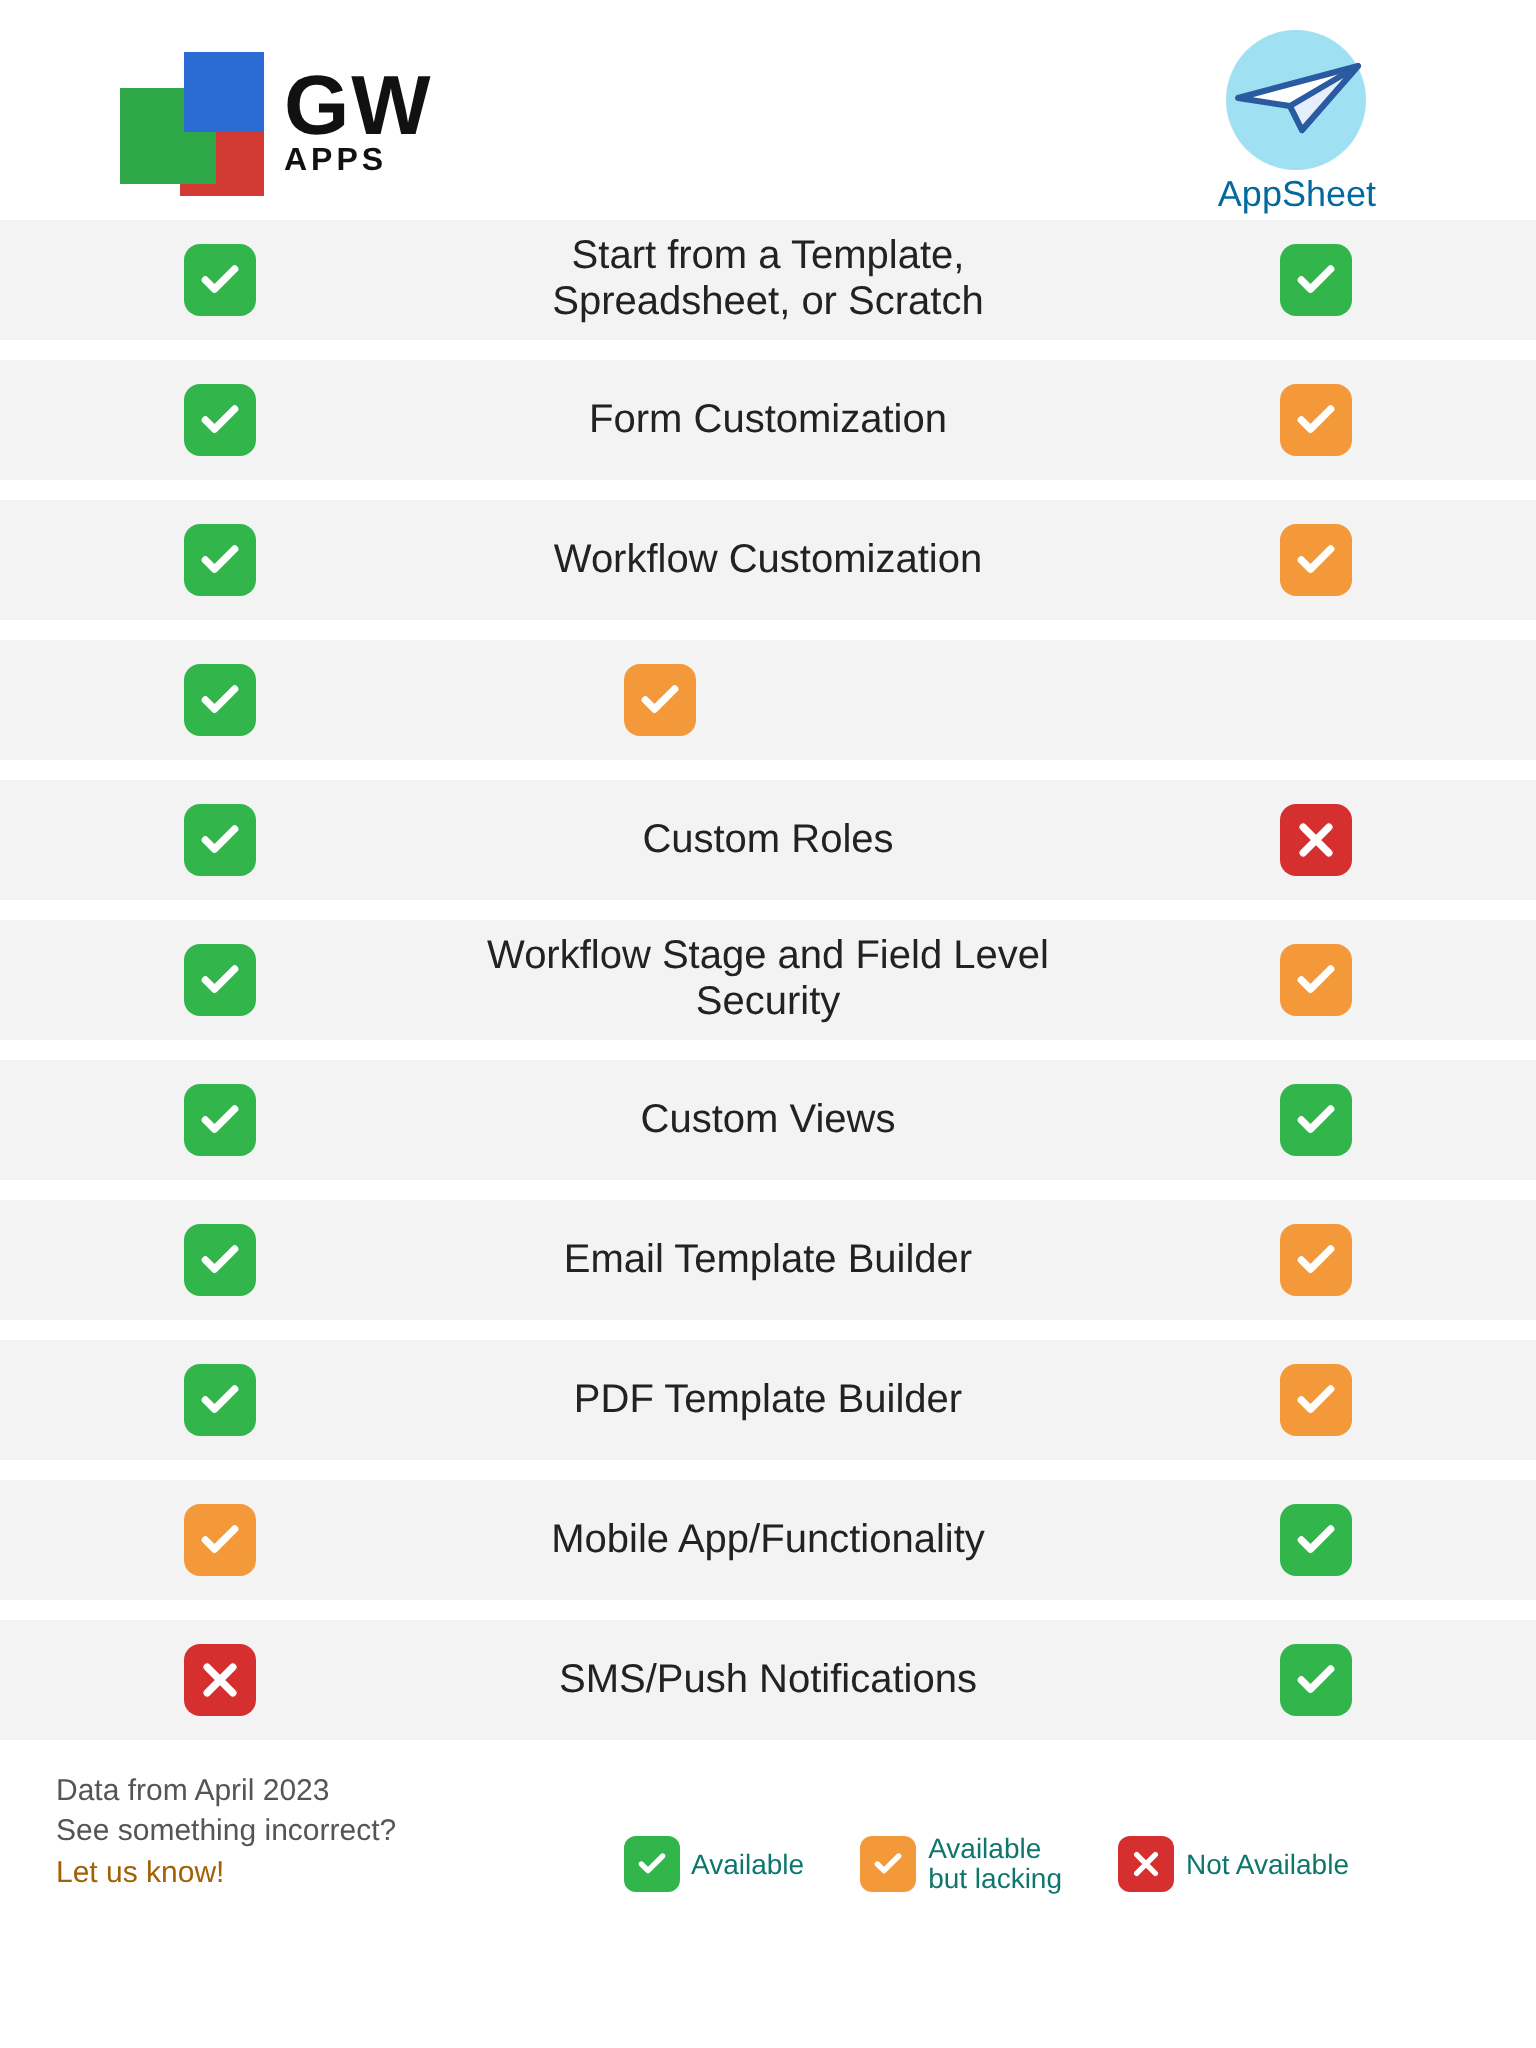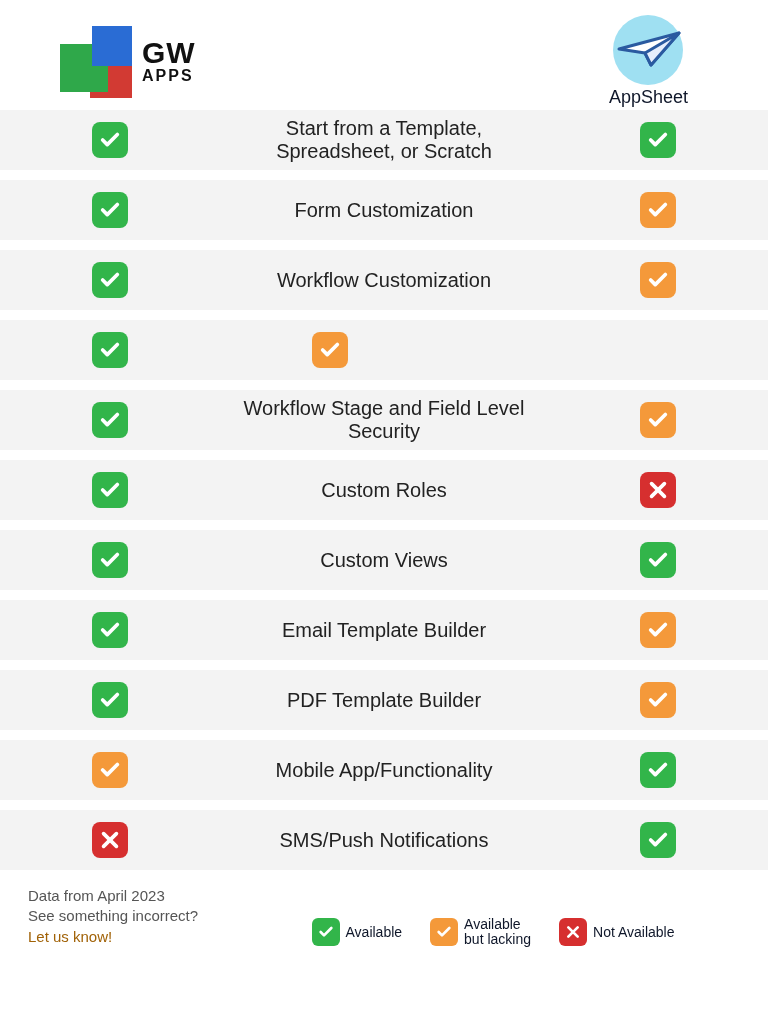--- a/index.html
+++ b/index.html
@@ -20,26 +20,26 @@
   }
   .logo-gw { display: flex; align-items: center; }
   .gw-squares { position: relative; width: 72px; height: 70px; }
   .sq { position: absolute; }
   .sq-green { width: 48px; height: 48px; background:#2fa84a; left:0; top:18px; }
   .sq-blue  { width: 40px; height: 40px; background:#2a6cd4; left:32px; top:0; }
   .sq-red   { width: 42px; height: 42px; background:#d23a33; left:30px; top:30px; z-index:-1;}
   
   .sq-blue{ z-index:3;} .sq-green{z-index:2;} .sq-red{z-index:1;}
   .gw-text { margin-left: 10px; line-height: 0.95; }
-  .gw-big { font-size: 30px; font-weight: 800; letter-spacing:1px; color:#111;}
+  .gw-big { font-size: 42px; font-weight: 800; letter-spacing:1px; color:#111;}
   .gw-small{ font-size: 16px; font-weight:600; color:#111; letter-spacing:2px;}
   .logo-as { text-align:center; }
   .as-circle { width:70px; height:70px; border-radius:50%; background:#9fe0f2; margin:0 auto; position:relative;}
   .as-plane { position:absolute; left:4px; top:14px; }
-  .as-label { font-size:18px; color:#0f172a; margin-top:2px;}
+  .as-label { font-size:18px; color:#0369a1; margin-top:2px;}
   .rows { }
   .row {
     display:flex;
     align-items:center;
     height: 60px;
     background:#f3f3f3;
     margin-bottom: 10px;
   }
   .row:nth-of-type(12){ margin-bottom:6px;}
   .cell-l { width: 220px; display:flex; justify-content:center;}
@@ -59,21 +59,21 @@
   .tick svg, .cross svg { display:block;}
   .footer {
     display:flex;
     align-items:flex-end;
     padding: 6px 20px 0 28px;
     font-size:15px;
     color:#555;
   }
   .foot-note { width: 210px; line-height:1.35;}
   .foot-note a { color:#a16207; text-decoration:none;}
-  .legend { flex:1; display:flex; gap:28px; align-items:center; justify-content:center; font-size:14px; color:#0f172a;}
+  .legend { flex:1; display:flex; gap:28px; align-items:center; justify-content:center; font-size:14px; color:#0f766e;}
   .legend-item{ display:flex; align-items:center; gap:6px;}
   .legend-item .lab{ line-height:1.05;}
 </style>
 </head>
 <body>
 
 <div class="header">
   <div class="logo-gw">
     <div class="gw-squares">
       <div class="sq sq-red"></div>
@@ -165,42 +165,42 @@
       </div>
     </div>
     <div class="row">
       <div class="cell-l">
         <span class="badge b-green tick">
           <svg width="22" height="22" viewBox="0 0 24 24">
             <path d="M4 12l5 5L20 6" stroke="#fff" stroke-width="4" fill="none" stroke-linecap="round" stroke-linejoin="round"></path>
           </svg>
         </span>
       </div>
+      <div class="cell-c">Custom Roles</div>
+      <div class="cell-r">
+        <span class="badge b-red cross">
+          <svg width="22" height="22" viewBox="0 0 24 24">
+            <path d="M5 5l14 14M19 5L5 19" stroke="#fff" stroke-width="4" fill="none" stroke-linecap="round"></path>
+          </svg>
+        </span>
+      </div>
+    </div>
+    <div class="row">
+      <div class="cell-l">
+        <span class="badge b-green tick">
+          <svg width="22" height="22" viewBox="0 0 24 24">
+            <path d="M4 12l5 5L20 6" stroke="#fff" stroke-width="4" fill="none" stroke-linecap="round" stroke-linejoin="round"></path>
+          </svg>
+        </span>
+      </div>
       <div class="cell-c">Workflow Stage and Field Level Security</div>
       <div class="cell-r">
         <span class="badge b-orange tick">
           <svg width="22" height="22" viewBox="0 0 24 24">
             <path d="M4 12l5 5L20 6" stroke="#fff" stroke-width="4" fill="none" stroke-linecap="round" stroke-linejoin="round"></path>
-          </svg>
-        </span>
-      </div>
-    </div>
-    <div class="row">
-      <div class="cell-l">
-        <span class="badge b-green tick">
-          <svg width="22" height="22" viewBox="0 0 24 24">
-            <path d="M4 12l5 5L20 6" stroke="#fff" stroke-width="4" fill="none" stroke-linecap="round" stroke-linejoin="round"></path>
-          </svg>
-        </span>
-      </div>
-      <div class="cell-c">Custom Roles</div>
-      <div class="cell-r">
-        <span class="badge b-red cross">
-          <svg width="22" height="22" viewBox="0 0 24 24">
-            <path d="M5 5l14 14M19 5L5 19" stroke="#fff" stroke-width="4" fill="none" stroke-linecap="round"></path>
           </svg>
         </span>
       </div>
     </div>
     <div class="row">
       <div class="cell-l">
         <span class="badge b-green tick">
           <svg width="22" height="22" viewBox="0 0 24 24">
             <path d="M4 12l5 5L20 6" stroke="#fff" stroke-width="4" fill="none" stroke-linecap="round" stroke-linejoin="round"></path>
           </svg>

